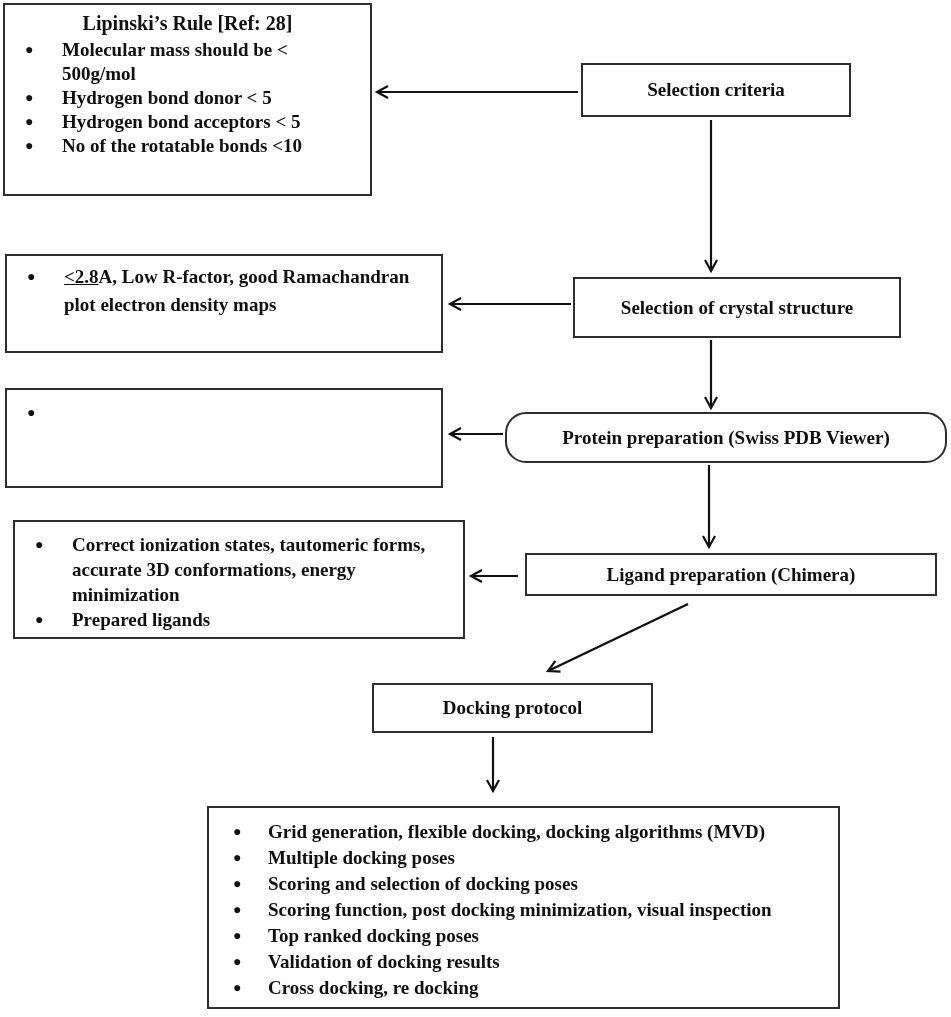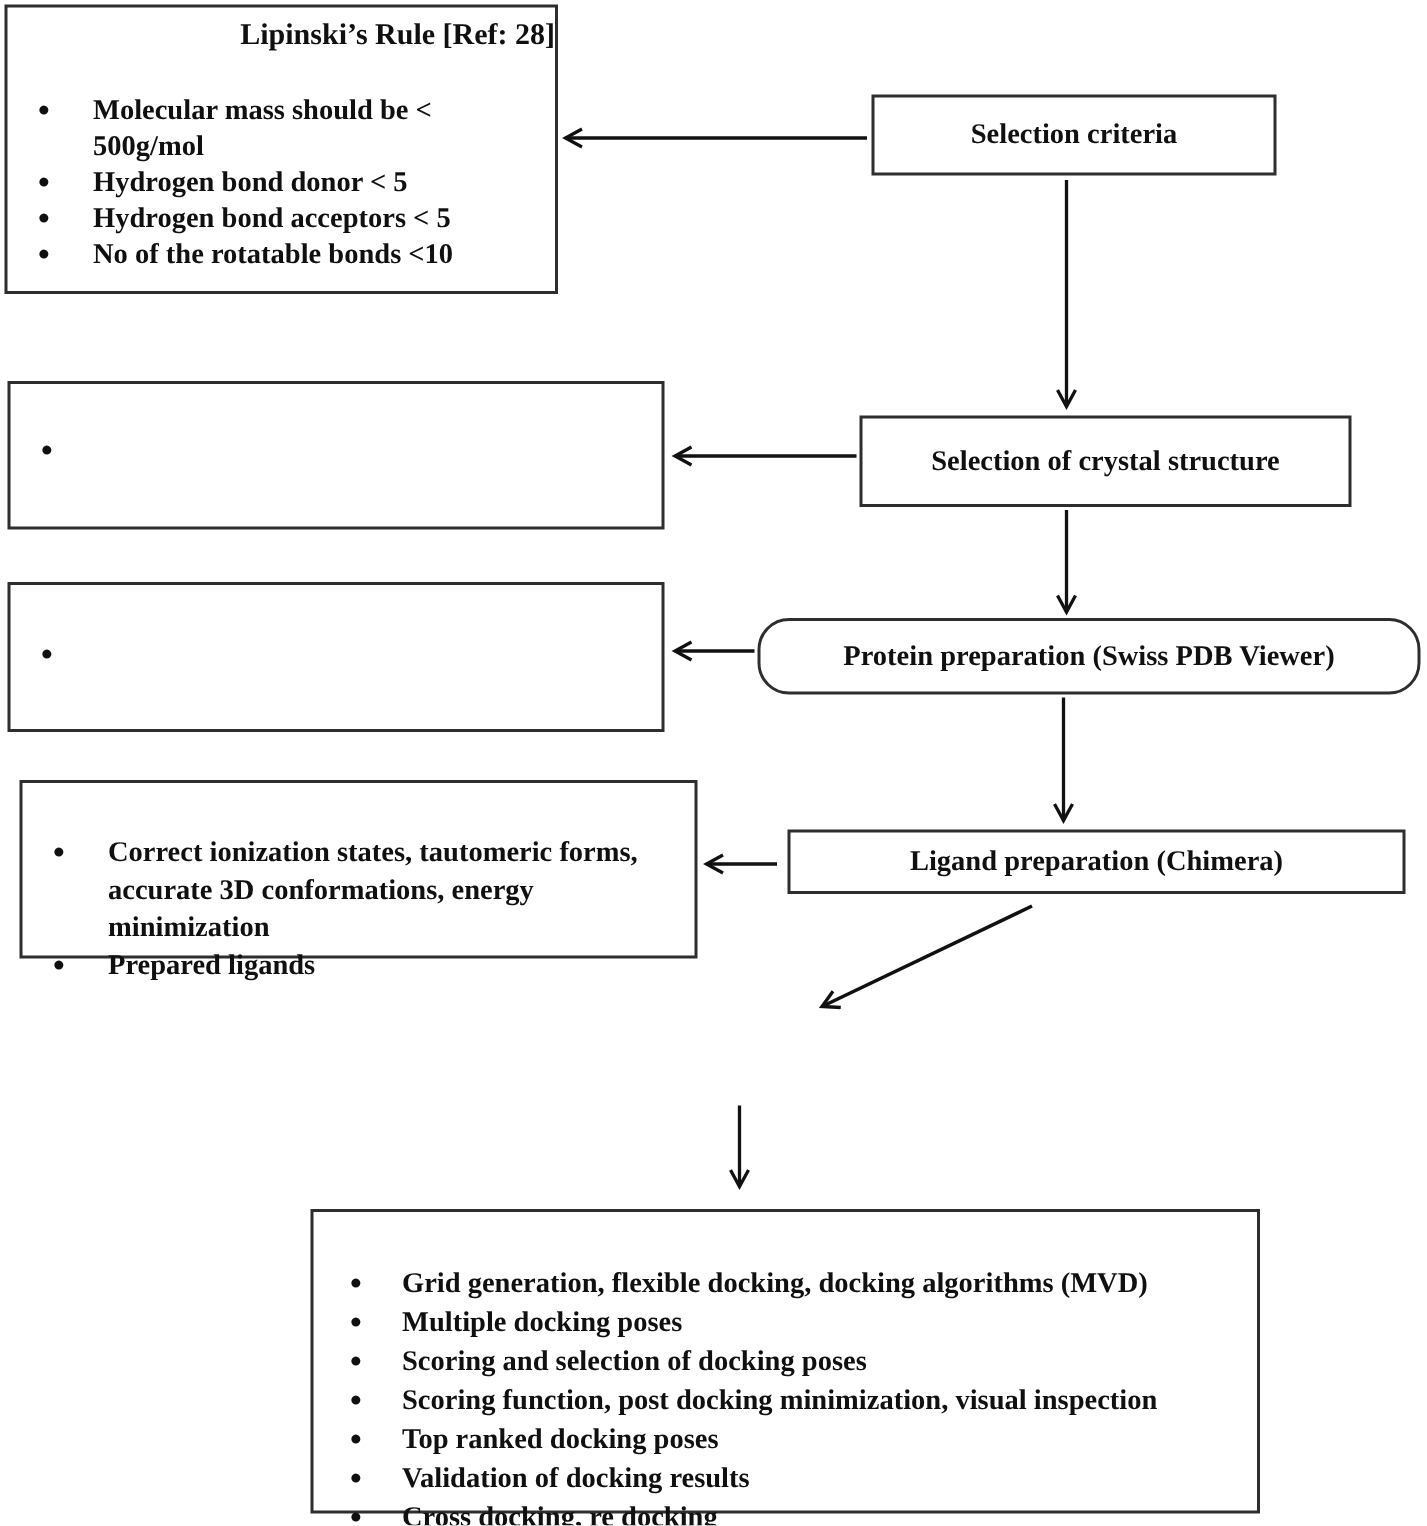--- a/index.html
+++ b/index.html
@@ -28,37 +28,37 @@
     border: 2px solid #2e2e2e;
   }
   .label-box {
     display: flex;
     align-items: center;
     justify-content: center;
     text-align: left;
     font-size: 19px;
     padding: 2px 6px;
   }
-  .rows { padding-top: 8px; margin-top: 24px; }
+  .rows { padding-top: 8px; }
   .row {
     display: flex;
     align-items: flex-start;
     padding-left: 20px;
     font-size: 19px;
     line-height: 24px;
   }
   .dot { flex: 0 0 37px; font-size: 14px; }
   .dot::before { content: "\25CF"; }
   .txt { flex: 1; padding-right: 6px; }
   .u { text-decoration: underline; }
 
   
   #lipinski-box        { left: 3px;   top: 3px;   width: 369px; height: 193px; }
   #lipinski-box .box-title {
-    text-align: right; font-size: 20px; line-height: 26px; padding-top: 5px;
+    text-align: center; font-size: 20px; line-height: 26px; padding-top: 5px;
   }
   #lipinski-box .rows { padding-top: 2px; }
 
   #selection-criteria-box { left: 581px; top: 63px;  width: 270px; height: 54px; }
   #crystal-criteria-box   { left: 5px;   top: 254px; width: 438px; height: 99px; }
   #crystal-criteria-box .rows { padding-top: 7px; }
   #crystal-criteria-box .row  { line-height: 28px; }
 
   #crystal-structure-box  { left: 573px; top: 277px; width: 328px; height: 61px; }
   #protein-criteria-box   { left: 5px;   top: 388px; width: 438px; height: 100px; }
@@ -123,20 +123,21 @@
   </div>
 
   <div class="box label-box" id="selection-criteria-box">
     <span>Selection criteria</span>
   </div>
 
   <div class="box" id="crystal-criteria-box">
     <div class="rows">
       <div class="row">
         <span class="dot"></span>
+        <span class="txt"><span class="u">&lt;2.8</span><span>A, Low R-factor, good Ramachandran plot electron density maps</span></span>
       </div>
     </div>
   </div>
 
   <div class="box label-box" id="crystal-structure-box">
     <span>Selection of crystal structure</span>
   </div>
 
   <div class="box" id="protein-criteria-box">
     <div class="rows">
@@ -160,20 +161,23 @@
         <span class="dot"></span>
         <span class="txt">Prepared ligands</span>
       </div>
     </div>
   </div>
 
   <div class="box label-box" id="ligand-prep-box">
     <span>Ligand preparation (Chimera)</span>
   </div>
 
+  <div class="box label-box" id="docking-protocol-box">
+    <span>Docking protocol</span>
+  </div>
 
   <div class="box" id="results-box">
     <div class="rows">
       <div class="row">
         <span class="dot"></span>
         <span class="txt">Grid generation, flexible docking, docking algorithms (MVD)</span>
       </div>
       <div class="row">
         <span class="dot"></span>
         <span class="txt">Multiple docking poses</span>

